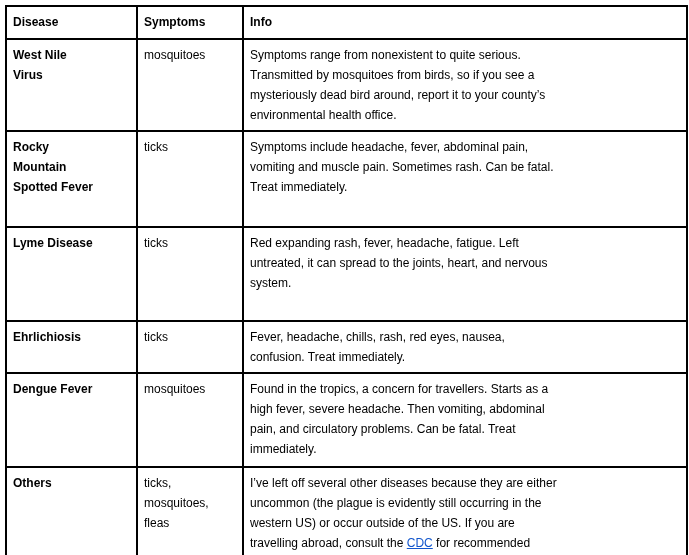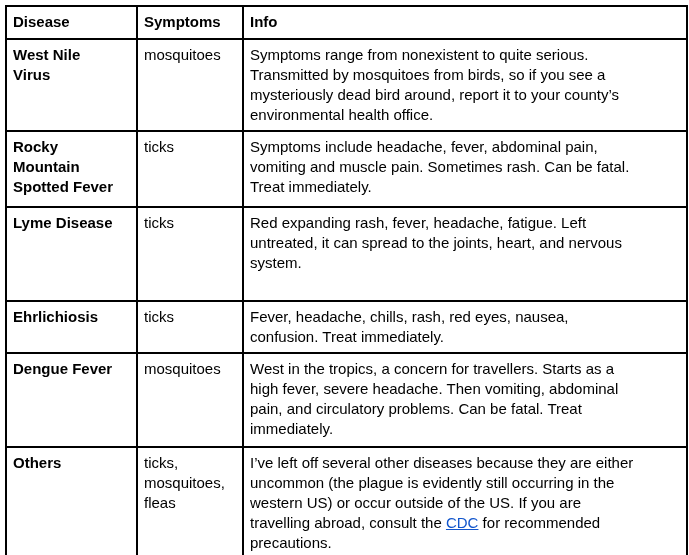--- a/index.html
+++ b/index.html
@@ -15,34 +15,34 @@
     table-layout: fixed;
     width: 681px;
     margin: 5px 0 0 5px;
   }
   table.disease-table th,
   table.disease-table td {
     border: 2px solid #000000;
     vertical-align: top;
     text-align: left;
     padding: 5px 7px 5px 6px;
-    font-size: 15px;
+    font-size: 12px;
     line-height: 20px;
     color: #000000;
     font-weight: normal;
     white-space: pre-line;
     overflow: hidden;
   }
   table.disease-table th,
   table.disease-table td.disease {
     font-weight: bold;
   }
   tr.r-head { height: 33px; }
   tr.r-0 { height: 87px; }
-  tr.r-1 { height: 76px; }
+  tr.r-1 { height: 96px; }
   tr.r-2 { height: 94px; }
   tr.r-3 { height: 50px; }
   tr.r-4 { height: 94px; }
   tr.r-5 { height: 106px; }
   a.doc-link {
     color: #1155cc;
     text-decoration: underline;
     cursor: pointer;
   }
 </style>
@@ -90,21 +90,21 @@
     </tr>
     <tr class="r-3">
       <td class="disease">Ehrlichiosis</td>
       <td>ticks</td>
       <td>Fever, headache, chills, rash, red eyes, nausea,
 confusion. Treat immediately.</td>
     </tr>
     <tr class="r-4">
       <td class="disease">Dengue Fever</td>
       <td>mosquitoes</td>
-      <td>West in the tropics, a concern for travellers. Starts as a
+      <td>Found in the tropics, a concern for travellers. Starts as a
 high fever, severe headache. Then vomiting, abdominal
 pain, and circulatory problems. Can be fatal. Treat
 immediately.</td>
     </tr>
     <tr class="r-5">
       <td class="disease">Others</td>
       <td>ticks,
 mosquitoes,
 fleas</td>
       <td><span>I’ve left off several other diseases because they are either

